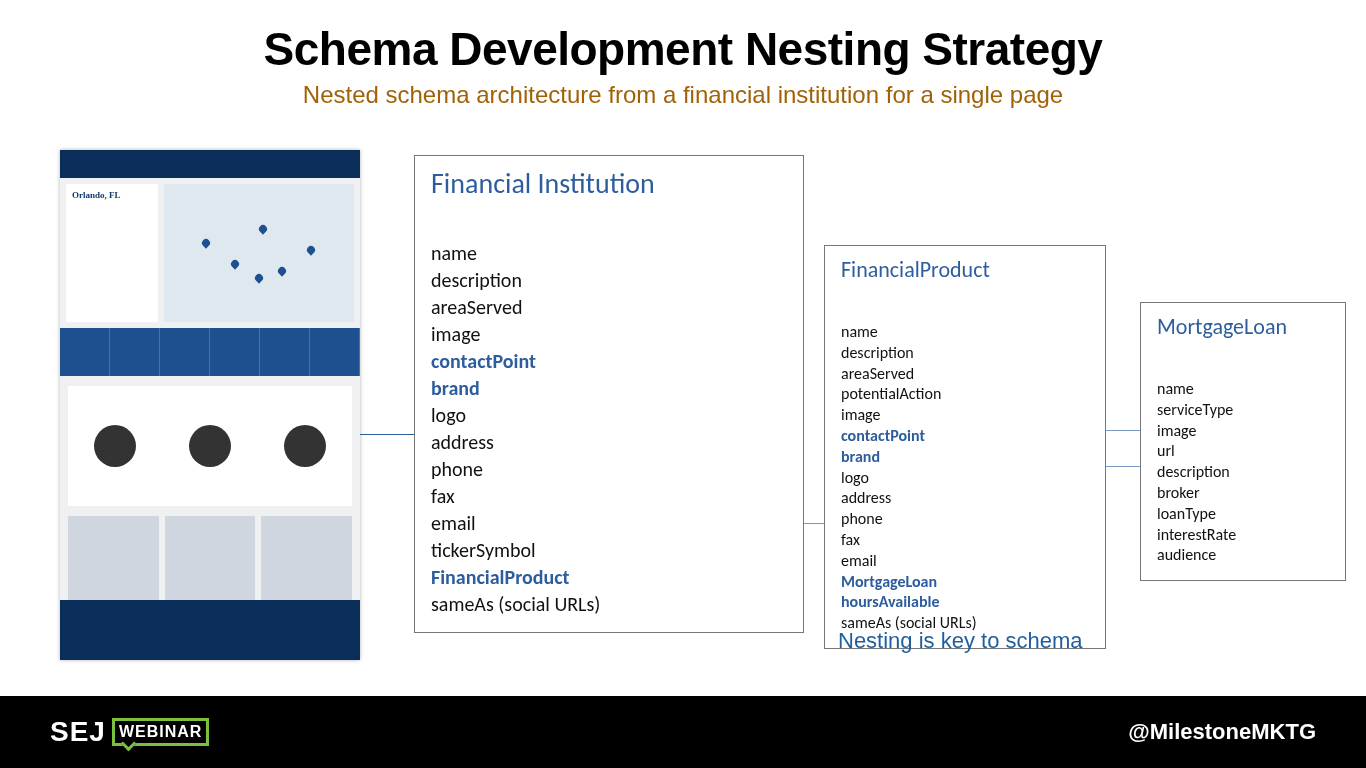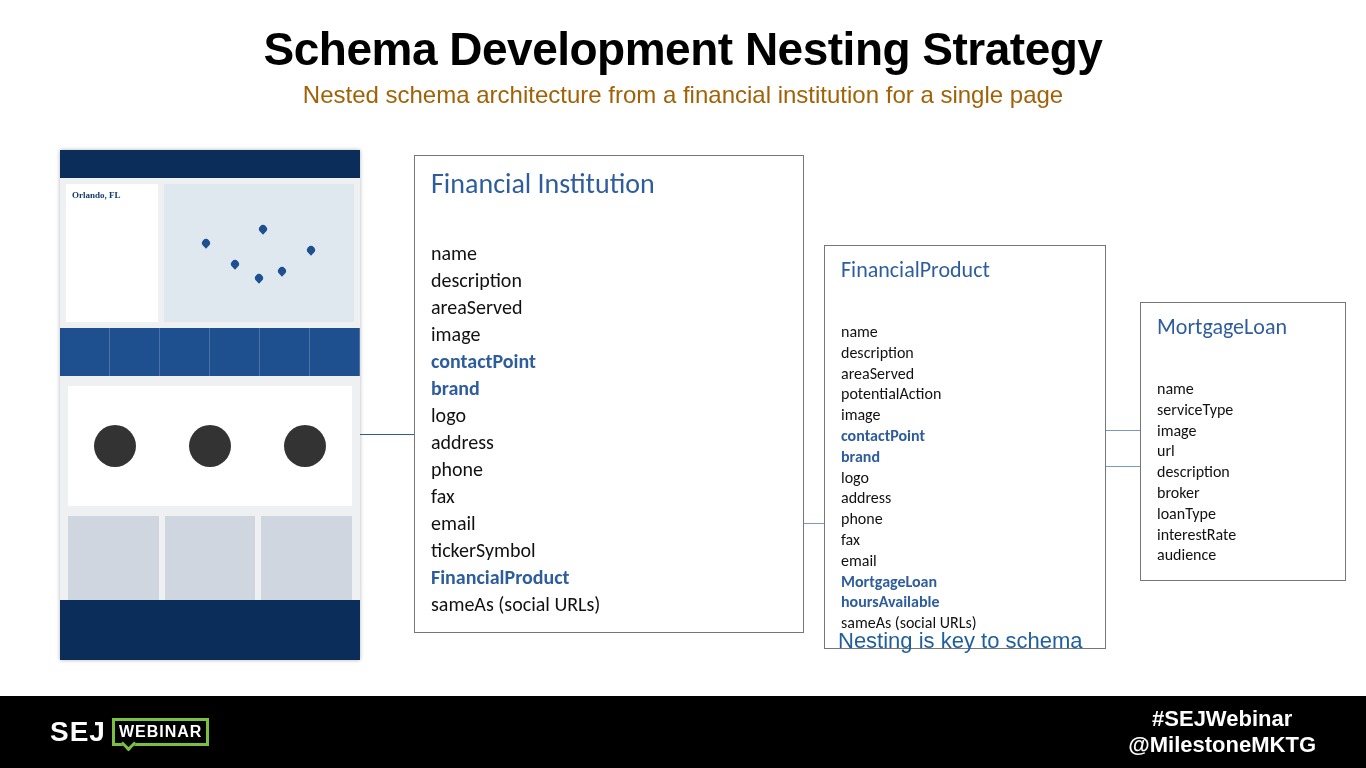--- a/index.html
+++ b/index.html
@@ -162,18 +162,17 @@
   </div>
 
   <div class="callout">Nesting is key to schema</div>
 
   <div class="footerbar">
     <div class="sej">
       <span>SEJ</span>
       <span class="bubble">WEBINAR</span>
     </div>
     <div class="hashtags">
-      <div>#SEJWebinar</div>
       <div>@MilestoneMKTG</div>
     </div>
   </div>
 
 </div>
 
 </body></html>

